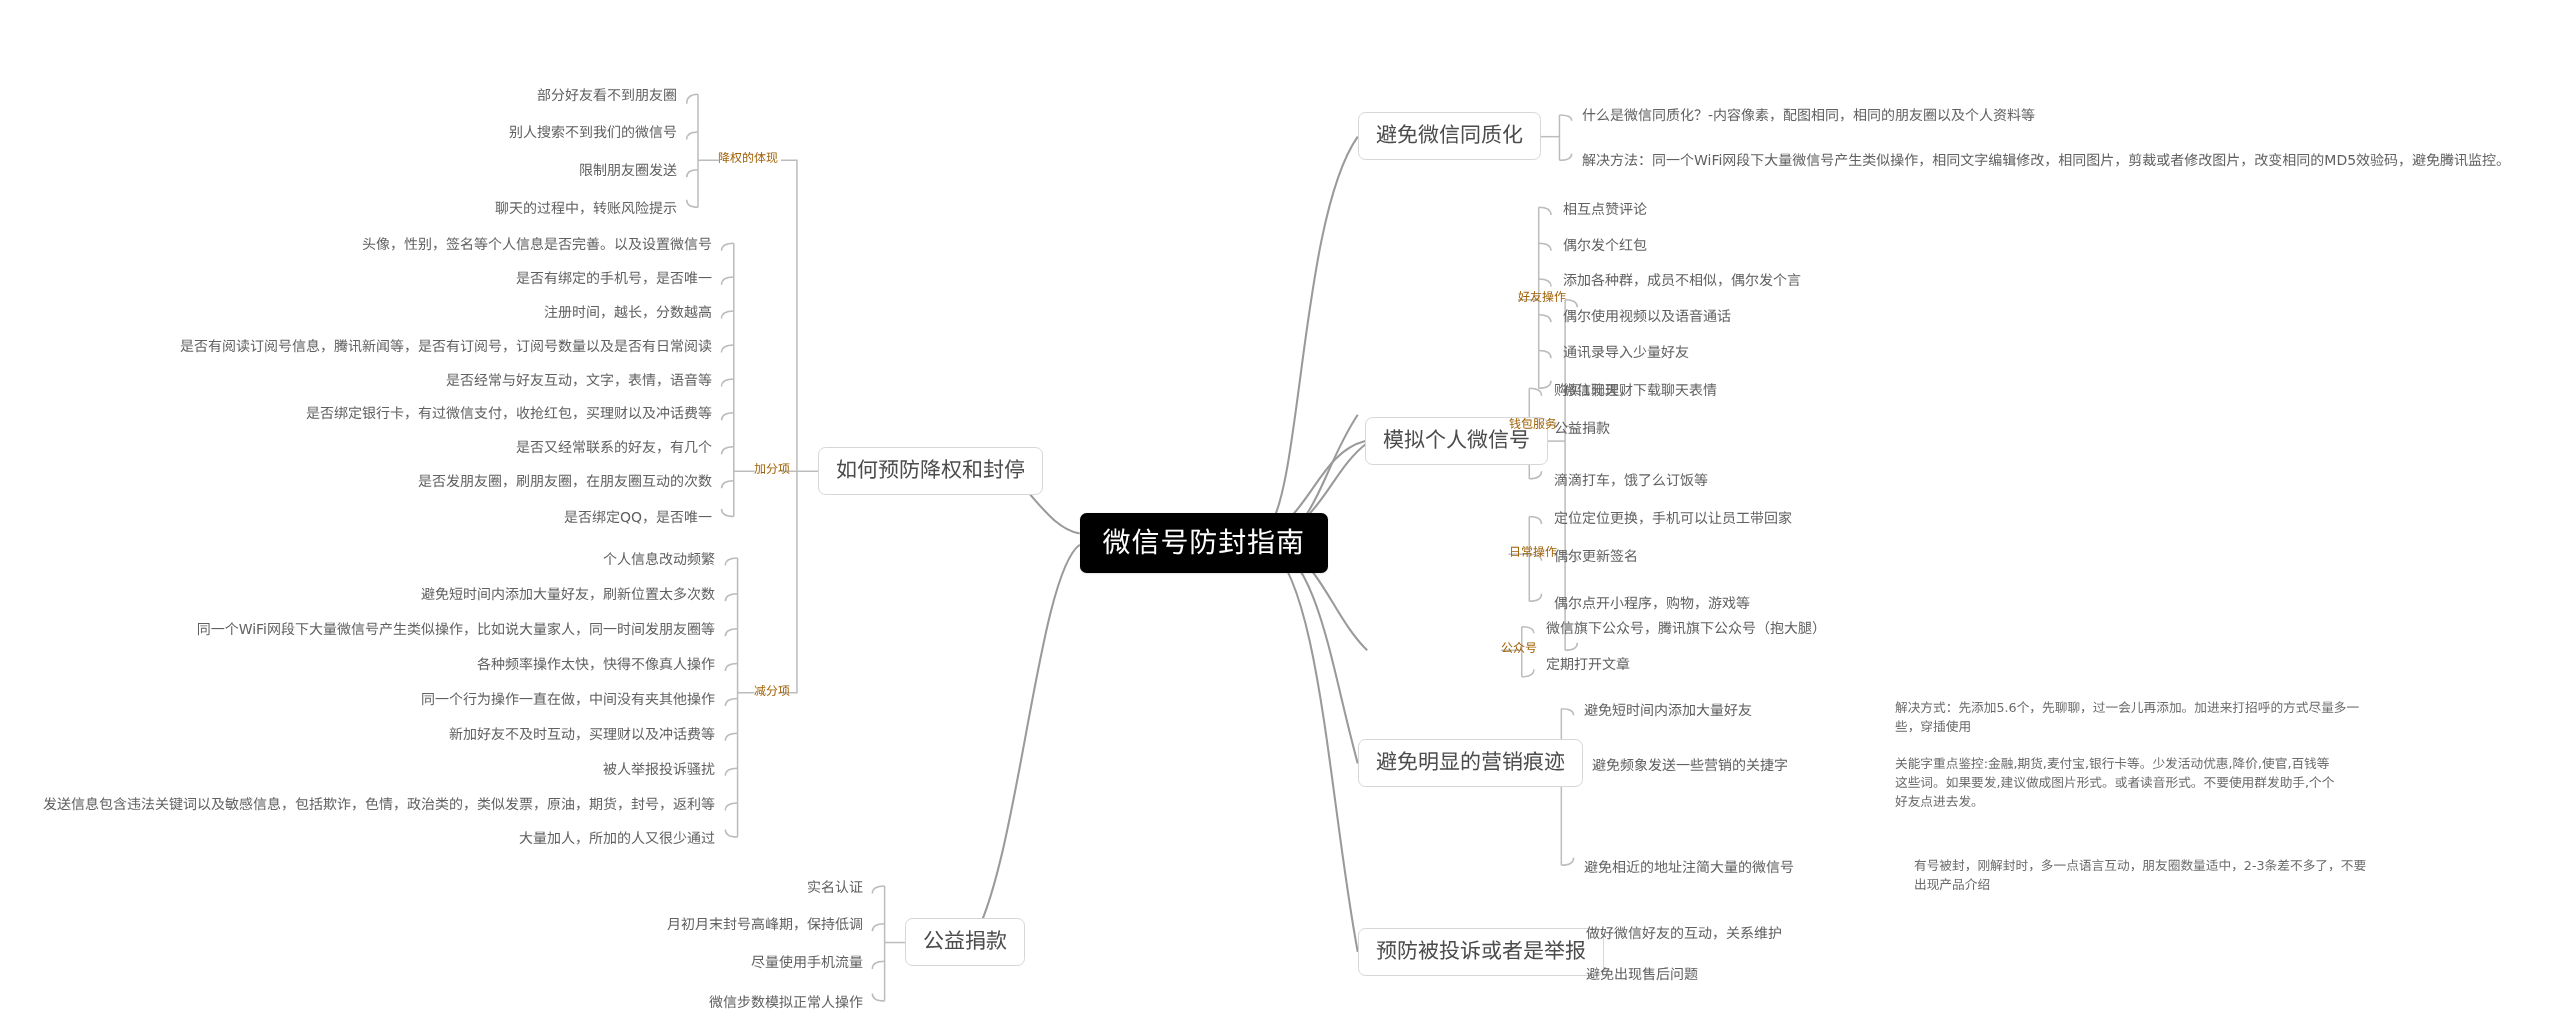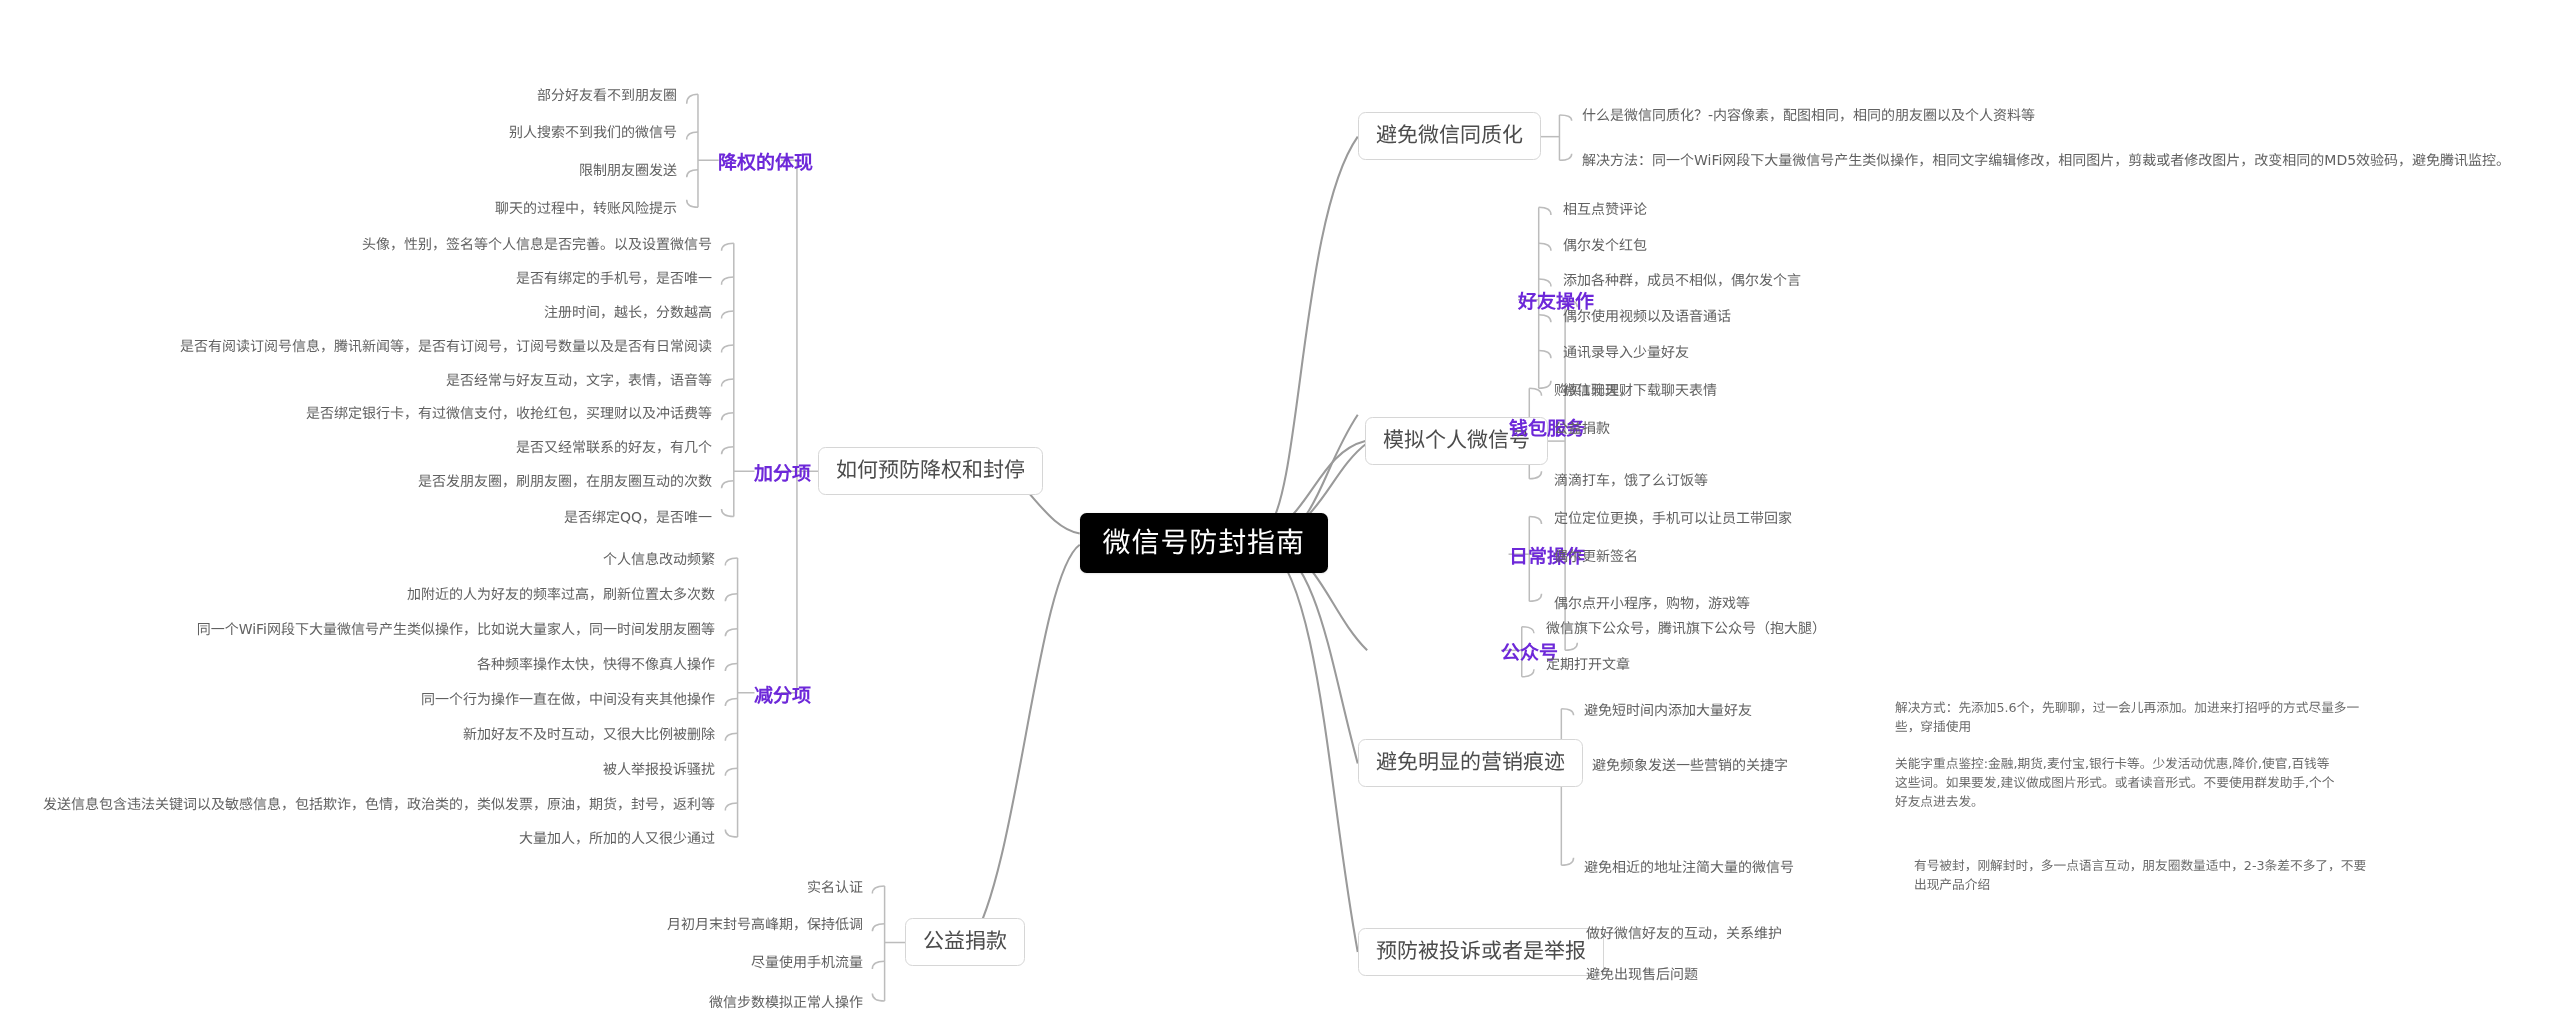--- a/index.html
+++ b/index.html
@@ -23,21 +23,21 @@
     font-size:28px;letter-spacing:0.9px;
     padding:12.3px 22.6px;line-height:1.25;
     box-shadow:0 0.9px 1.9px rgba(0,0,0,.10);
   }
   
   .lvl1{
     background:#fff;border:1.3px solid #d6d6d6;border-radius:7.5px;
     font-size:21px;color:#4c4c4c;padding:10.4px 17px;line-height:1.2;
   }
   
-  .lvl2{font-size:19px;color:#6d28d9;line-height:1.2;font-weight:bold;}
+  .lvl2{font-size:12px;color:#a16207;line-height:1.2;}
   
   .leaf{font-size:14px;color:#616161;line-height:1.25;}
   .leaf.small{font-size:12.7px;color:#6b6b6b;}
   .wrapblock{white-space:normal;line-height:1.5;}
   .ra{text-align:right;}
   .la{text-align:left;}
 </style>
 </head>
 <body>
 
@@ -167,25 +167,25 @@
   <div class="node leaf ra" style="left:151px;top:304px;width:561px;">注册时间，越长，分数越高</div>
   <div class="node leaf ra" style="left:151px;top:338px;width:561px;">是否有阅读订阅号信息，腾讯新闻等，是否有订阅号，订阅号数量以及是否有日常阅读</div>
   <div class="node leaf ra" style="left:151px;top:372px;width:561px;">是否经常与好友互动，文字，表情，语音等</div>
   <div class="node leaf ra" style="left:151px;top:405px;width:561px;">是否绑定银行卡，有过微信支付，收抢红包，买理财以及冲话费等</div>
   <div class="node leaf ra" style="left:151px;top:439px;width:561px;">是否又经常联系的好友，有几个</div>
   <div class="node leaf ra" style="left:151px;top:473px;width:561px;">是否发朋友圈，刷朋友圈，在朋友圈互动的次数</div>
   <div class="node leaf ra" style="left:151px;top:509px;width:561px;">是否绑定QQ，是否唯一</div>
 
   <div class="node lvl2" style="left:754px;top:684px;">减分项</div>
   <div class="node leaf ra" style="left:28px;top:551px;width:687px;">个人信息改动频繁</div>
-  <div class="node leaf ra" style="left:28px;top:586px;width:687px;">加附近的人为好友的频率过高，刷新位置太多次数</div>
+  <div class="node leaf ra" style="left:28px;top:586px;width:687px;">避免短时间内添加大量好友，刷新位置太多次数</div>
   <div class="node leaf ra" style="left:28px;top:621px;width:687px;">同一个WiFi网段下大量微信号产生类似操作，比如说大量家人，同一时间发朋友圈等</div>
   <div class="node leaf ra" style="left:28px;top:656px;width:687px;">各种频率操作太快，快得不像真人操作</div>
   <div class="node leaf ra" style="left:28px;top:691px;width:687px;">同一个行为操作一直在做，中间没有夹其他操作</div>
-  <div class="node leaf ra" style="left:28px;top:726px;width:687px;">新加好友不及时互动，又很大比例被删除</div>
+  <div class="node leaf ra" style="left:28px;top:726px;width:687px;">新加好友不及时互动，买理财以及冲话费等</div>
   <div class="node leaf ra" style="left:28px;top:761px;width:687px;">被人举报投诉骚扰</div>
   <div class="node leaf ra" style="left:28px;top:796px;width:687px;">发送信息包含违法关键词以及敏感信息，包括欺诈，色情，政治类的，类似发票，原油，期货，封号，返利等</div>
   <div class="node leaf ra" style="left:28px;top:830px;width:687px;">大量加人，所加的人又很少通过</div>
 
   <div class="node lvl1" style="left:905px;top:918px;">公益捐款</div>
   <div class="node leaf ra" style="left:486px;top:879px;width:377px;">实名认证</div>
   <div class="node leaf ra" style="left:486px;top:916px;width:377px;">月初月末封号高峰期，保持低调</div>
   <div class="node leaf ra" style="left:486px;top:954px;width:377px;">尽量使用手机流量</div>
   <div class="node leaf ra" style="left:486px;top:994px;width:377px;">微信步数模拟正常人操作</div>
 

